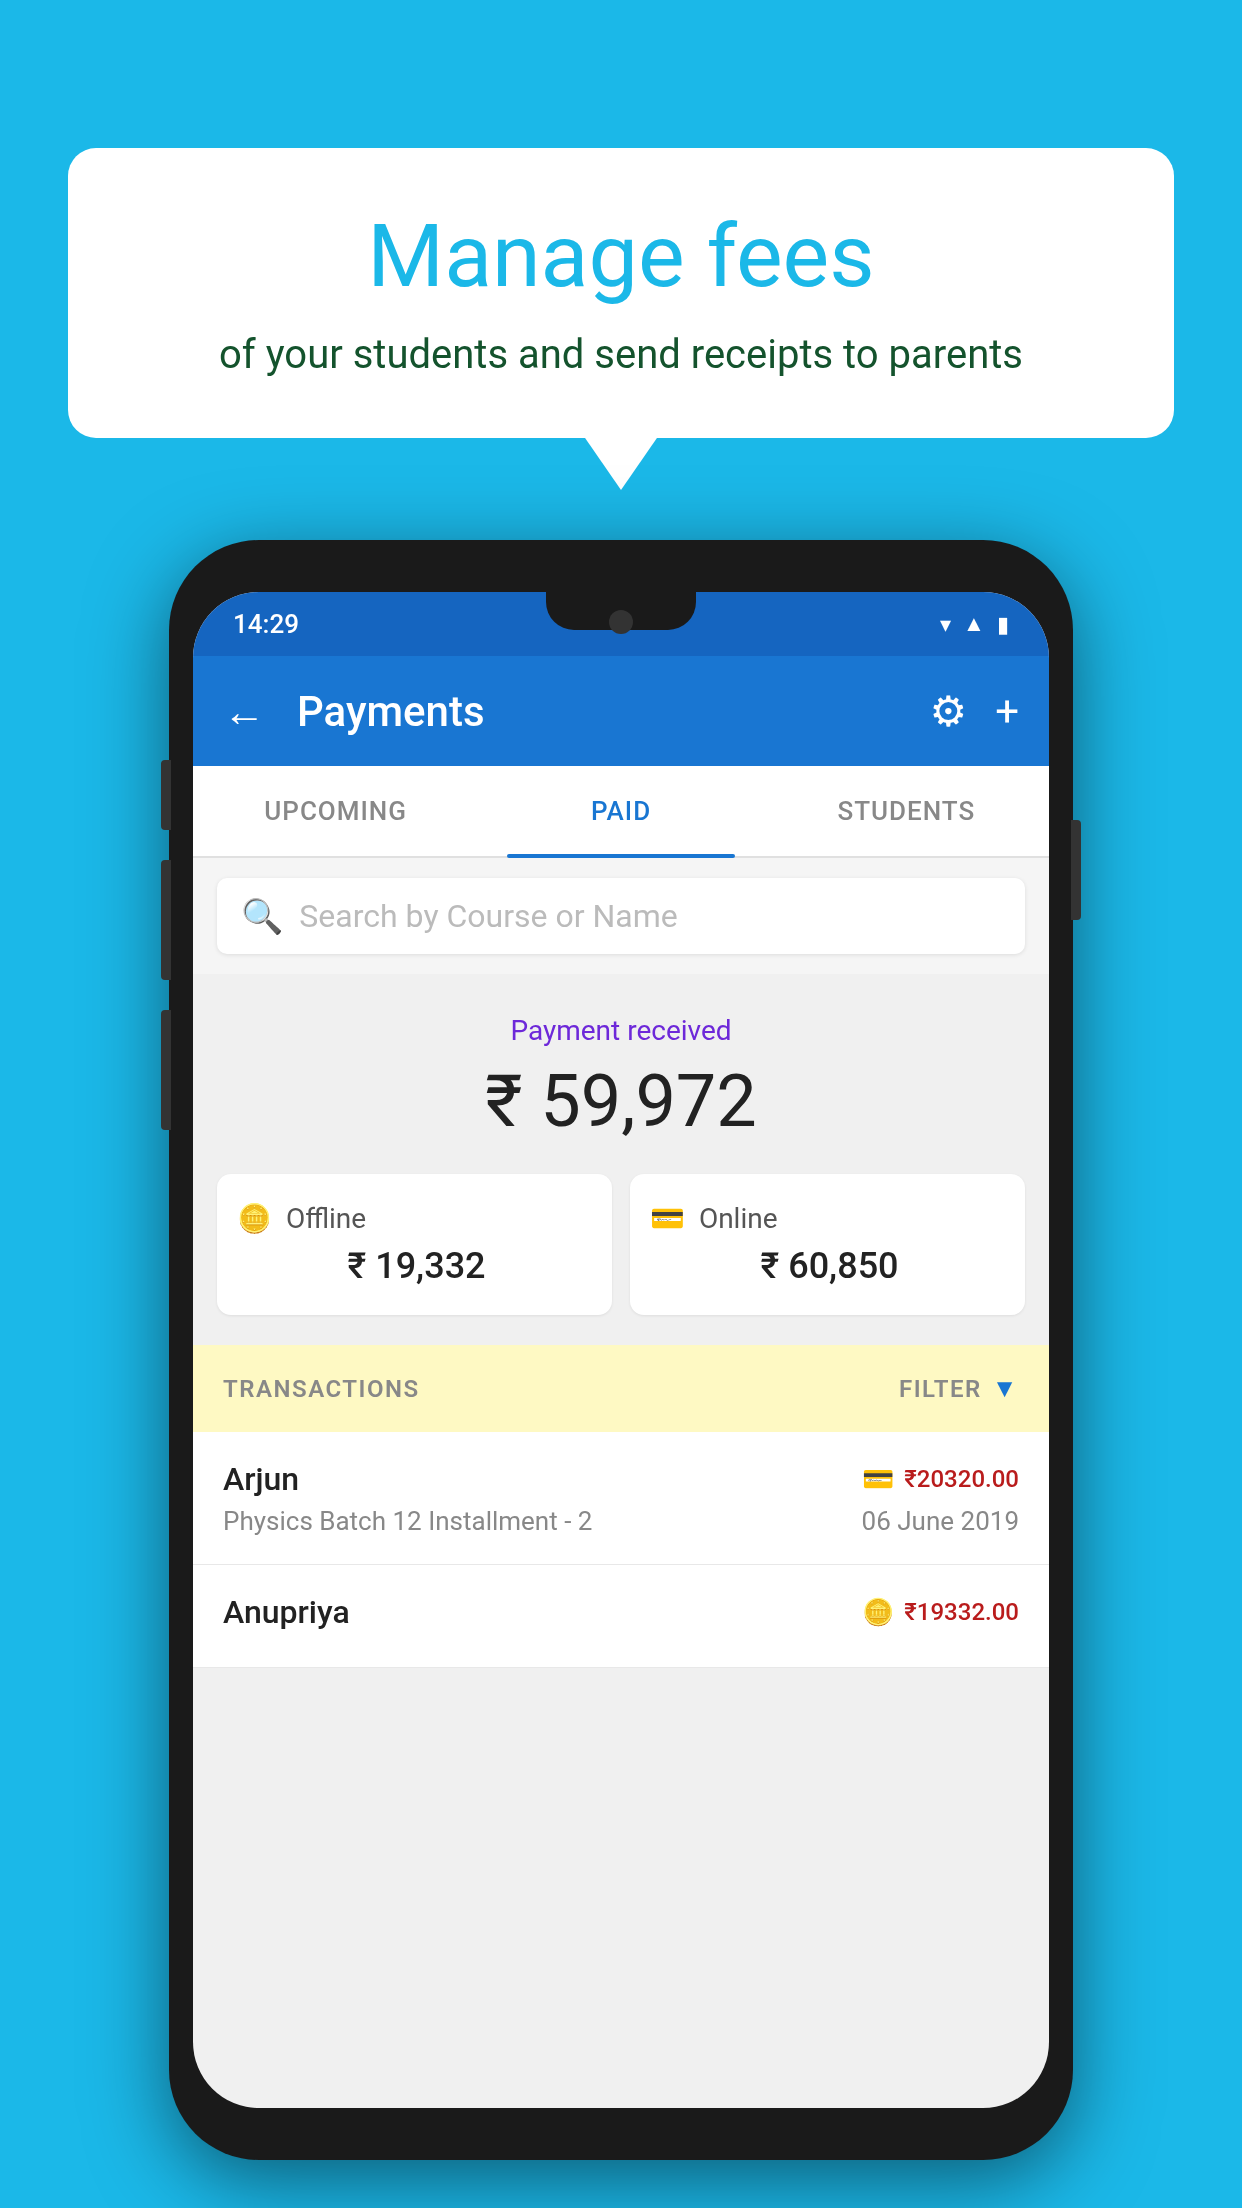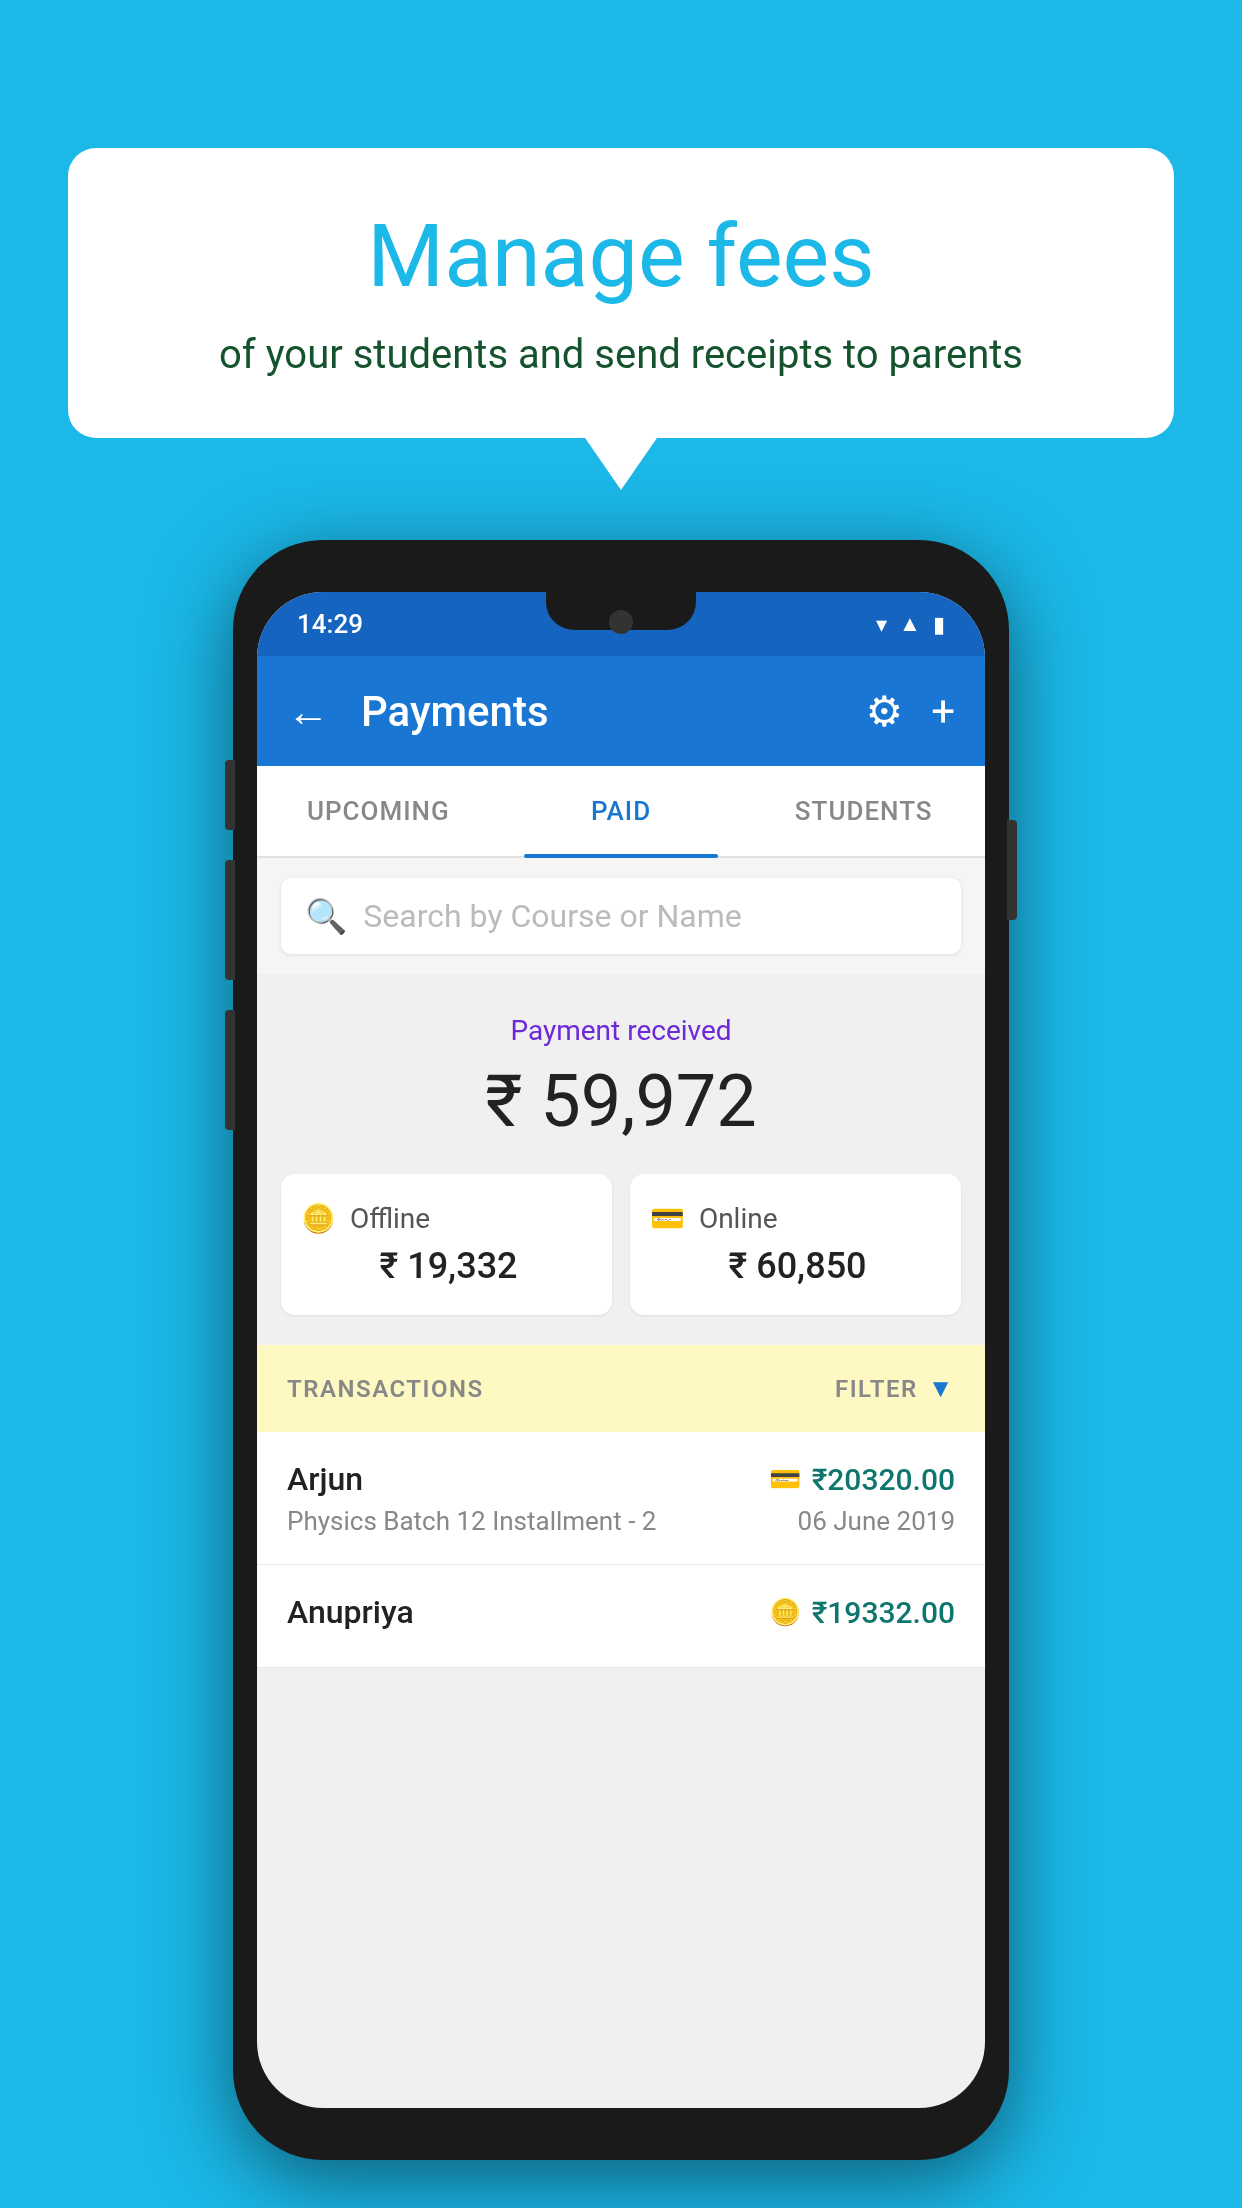--- a/index.html
+++ b/index.html
@@ -53,21 +53,21 @@
       line-height: 1.4;
       text-align: center;
     }
 
     
     .phone-container {
       position: absolute;
       top: 540px;
       left: 50%;
       transform: translateX(-50%);
-      width: 776px;
+      width: 904px;
       height: 1620px;
     }
 
     
     .phone-outer {
       position: absolute;
       top: 0; left: 0;
       width: 100%;
       height: 100%;
       background: #1a1a1a;
@@ -340,22 +340,22 @@
       align-items: center;
       gap: 10px;
     }
 
     .transaction-type-icon {
       font-size: 26px;
       color: #555;
     }
 
     .transaction-amount {
-      font-size: 30px;
-      color: #0f766e;
+      font-size: 24px;
+      color: #b91c1c;
       font-weight: 500;
     }
 
     .transaction-row-bottom {
       display: flex;
       justify-content: space-between;
       align-items: center;
     }
 
     .transaction-course {

